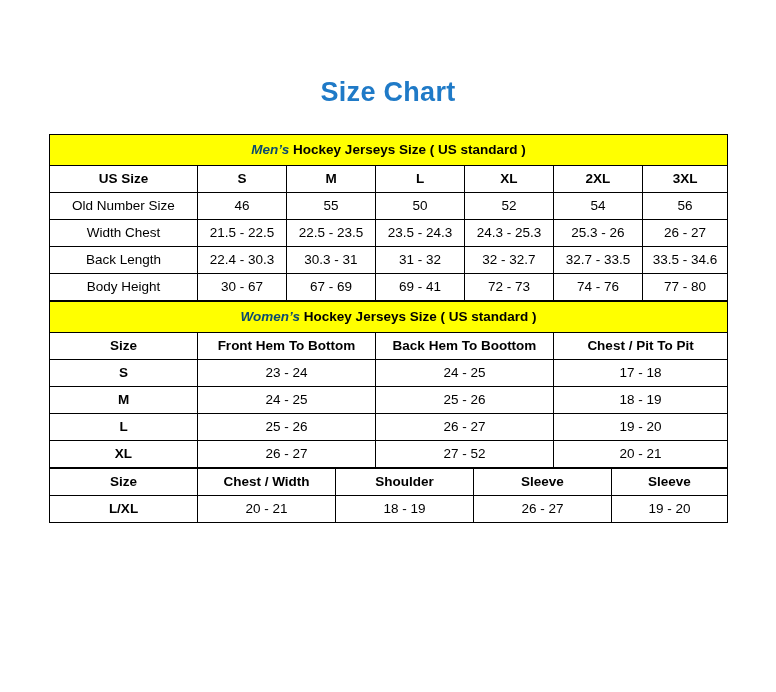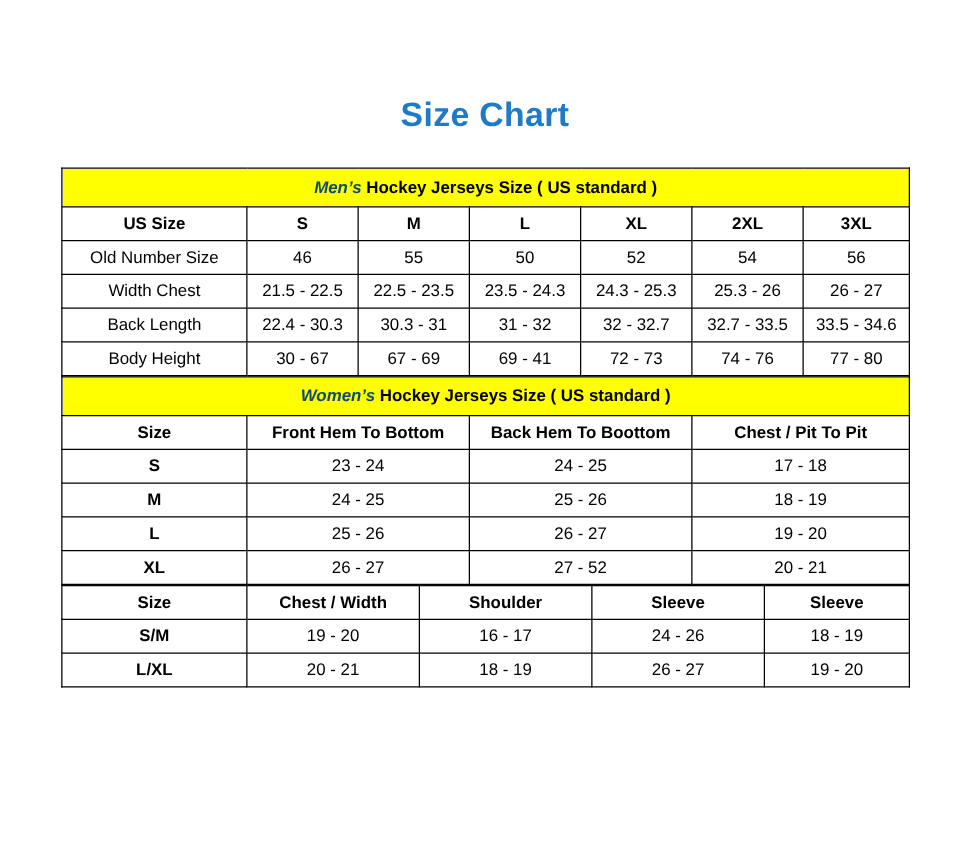--- a/index.html
+++ b/index.html
@@ -195,27 +195,20 @@
       </colgroup>
       <tbody>
         <tr>
           <td class="hdr">Size</td>
           <td class="hdr">Chest / Width</td>
           <td class="hdr">Shoulder</td>
           <td class="hdr">Sleeve</td>
           <td class="hdr">Sleeve</td>
         </tr>
         <tr>
-          <td class="bold">S/M</td>
-          <td>19 - 20</td>
-          <td>16 - 17</td>
-          <td>24 - 26</td>
-          <td>18 - 19</td>
-        </tr>
-        <tr>
           <td class="bold">L/XL</td>
           <td>20 - 21</td>
           <td>18 - 19</td>
           <td>26 - 27</td>
           <td>19 - 20</td>
         </tr>
       </tbody>
     </table>
 
   </div>

